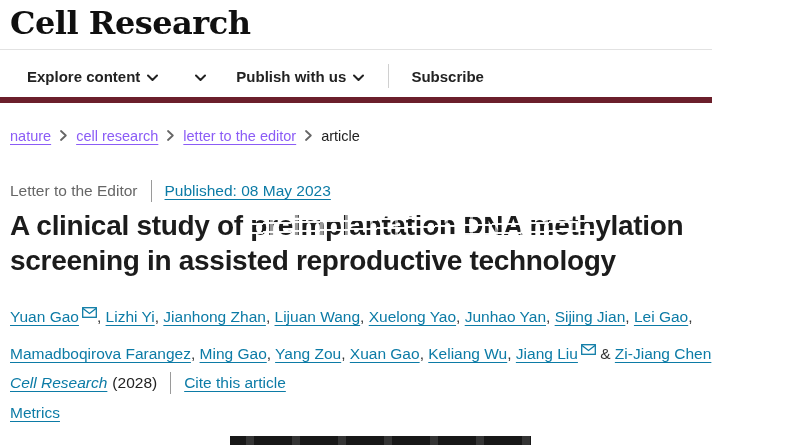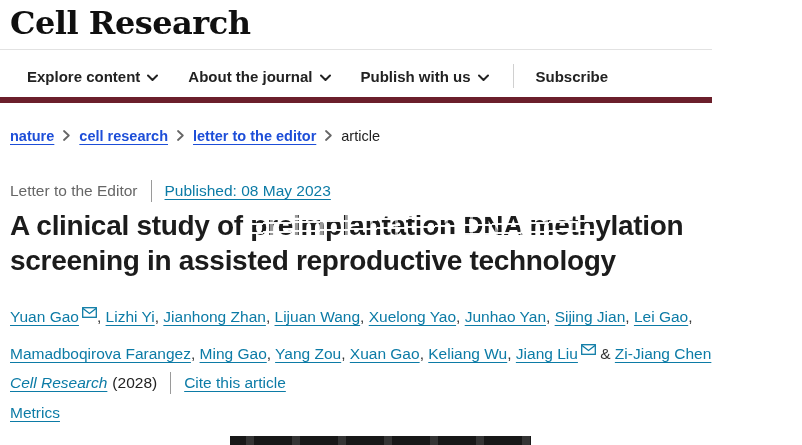--- a/index.html
+++ b/index.html
@@ -13,21 +13,21 @@
 
   
   .nav{position:absolute;left:0;top:56px;width:802px;height:40px;display:flex;align-items:center;padding-left:27px;box-sizing:border-box;}
   .nav-item{display:flex;align-items:center;margin-right:30px;font-size:15px;font-weight:700;color:#222;cursor:pointer;}
   .chev{margin-left:7px;display:inline-block;}
   .nav-divider{width:1px;height:24px;background:#d0d0d0;margin-right:22px;margin-left:-6px;}
   .brand-bar{position:absolute;left:0;top:97px;width:802px;height:6px;}
 
   
   .crumbs{position:absolute;left:10px;top:128px;display:flex;align-items:center;font-size:14.5px;color:#666;}
-  .crumb-link{color:#1d4ed8;text-decoration:underline;text-underline-offset:3px;cursor:pointer;font-weight:bold;}
+  .crumb-link{color:#8b5cf6;text-decoration:underline;text-underline-offset:3px;cursor:pointer;}
   .crumb-current{color:#222;}
   .crumb-sep{margin:0 9px;display:inline-block;}
 
   
   .meta{position:absolute;left:10px;top:180px;display:flex;align-items:center;font-size:15.5px;}
   .meta-type{color:#666;}
   .meta-div{width:1px;height:22px;background:#9a9a9a;margin:0 13px;}
   .link{color:#0c7ba6;text-decoration:underline;text-underline-offset:3px;cursor:pointer;}
 
   
@@ -71,21 +71,20 @@
   <div class="nav">
     <div class="nav-item">
       <span>Explore content</span>
       <span class="chev">
         <svg width="11" height="8" viewBox="0 0 11 8">
             <polyline points="1,1.5 5.5,6 10,1.5" fill="none" stroke="#222" stroke-width="2" stroke-linecap="round" stroke-linejoin="round"></polyline>
           </svg>
       </span>
     </div>
     <div class="nav-item">
-      <span>About the journal</span>
       <span class="chev">
         <svg width="11" height="8" viewBox="0 0 11 8">
             <polyline points="1,1.5 5.5,6 10,1.5" fill="none" stroke="#222" stroke-width="2" stroke-linecap="round" stroke-linejoin="round"></polyline>
           </svg>
       </span>
     </div>
     <div class="nav-item">
       <span>Publish with us</span>
       <span class="chev">
         <svg width="11" height="8" viewBox="0 0 11 8">

